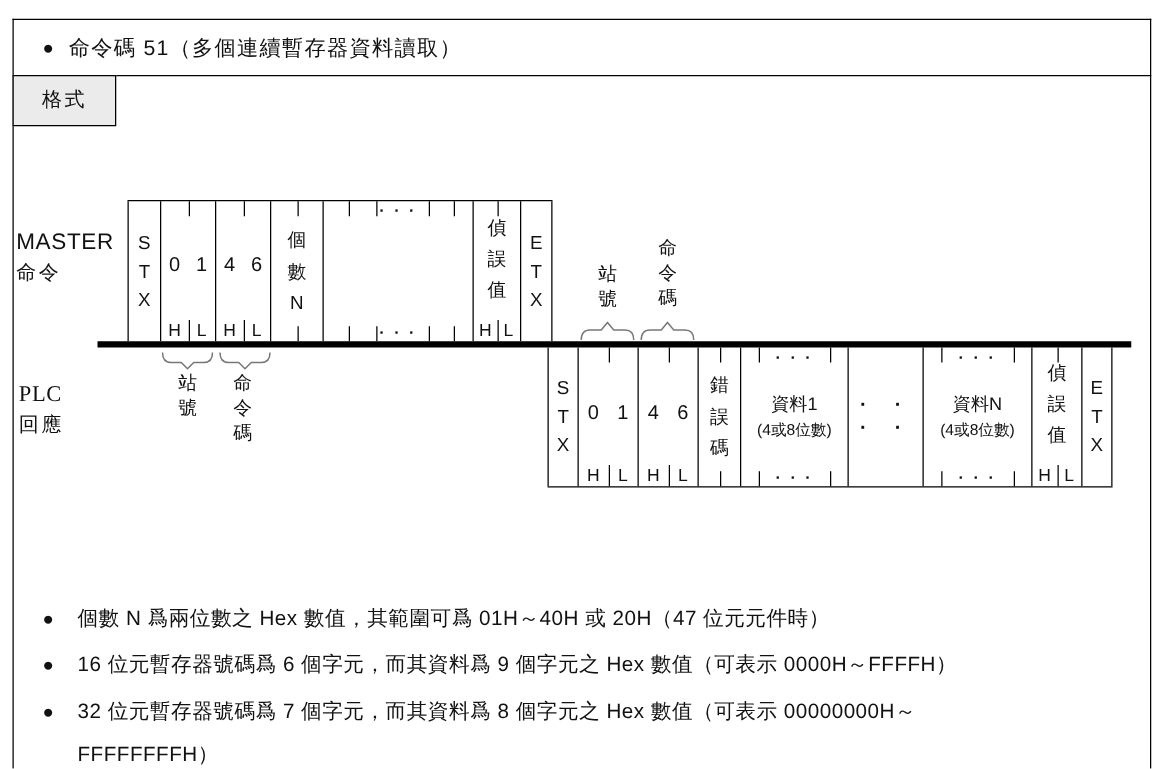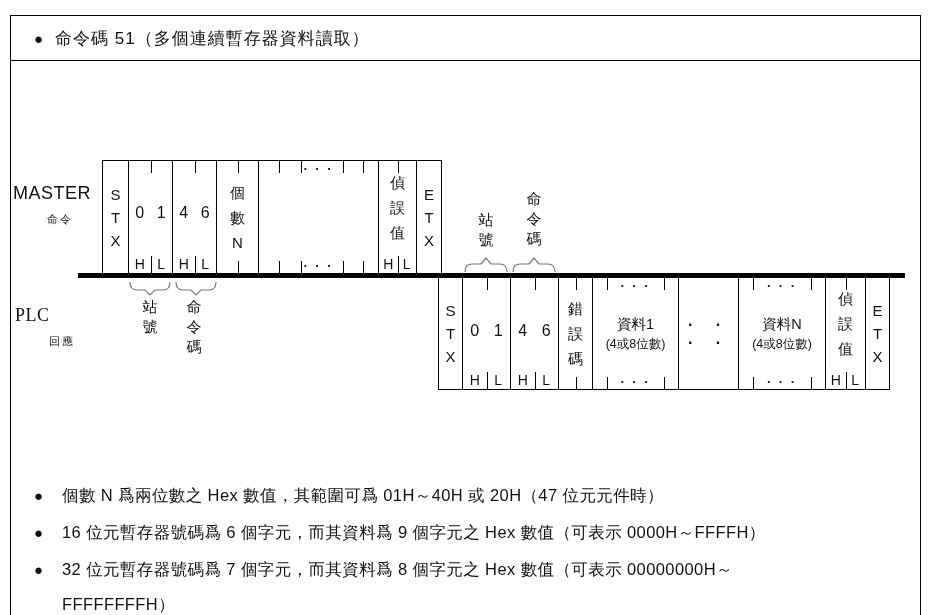--- a/index.html
+++ b/index.html
@@ -14,21 +14,21 @@
   .title-row{position:absolute;left:34px;top:27px;display:flex;align-items:center;gap:11px;font-size:17px;letter-spacing:1px;}
   .bullet{font-size:15px;}
   
   .tab{position:absolute;left:10px;top:60px;width:83px;height:41px;background:#ebebeb;
        border:1px solid #000;box-sizing:border-box;display:flex;align-items:center;justify-content:center;
        font-size:16px;letter-spacing:2px;}
 
   
   .side-label{position:absolute;line-height:26px;}
   .side-label .l1{font-size:18px;letter-spacing:.5px;}
-  .side-label .l2{font-size:11px;letter-spacing:2px;margin-left:34px;}
+  .side-label .l2{font-size:16px;letter-spacing:2px;}
 
   
   .frame-row{position:absolute;display:flex;box-sizing:border-box;}
   .frame-row.master{left:102px;top:160px;height:113px;border-top:1px solid #000;}
   .frame-row.plc{left:438px;top:278px;height:112px;border-bottom:1px solid #000;}
   .cell{position:relative;box-sizing:border-box;border-left:1px solid #000;
         display:flex;align-items:center;justify-content:center;}
   .frame-row .cell:last-child{border-right:1px solid #000;}
 
   .vlatin{white-space:pre-line;text-align:center;font-size:15px;line-height:23px;}
@@ -76,20 +76,23 @@
   <div class="hline" style="left:10px;top:15px;width:911px;"></div>
   <div class="vline" style="left:10px;top:15px;height:600px;"></div>
   <div class="vline" style="left:920px;top:15px;height:600px;"></div>
   <div class="hline" style="left:10px;top:60px;width:911px;"></div>
 
   <div class="title-row">
     <span class="bullet">●</span>
     <span>命令碼 51（多個連續暫存器資料讀取）</span>
   </div>
 
+  <div class="tab">
+    <span>格式</span>
+  </div>
 
   <div class="side-label" style="left:13px;top:180px;">
     <div class="l1">MASTER</div>
     <div class="l2">命令</div>
   </div>
 
   <div class="side-label" style="left:15px;top:302px;font-family:Liberation Serif, serif;">
     <div class="l1">PLC</div>
     <div class="l2">回應</div>
   </div>

